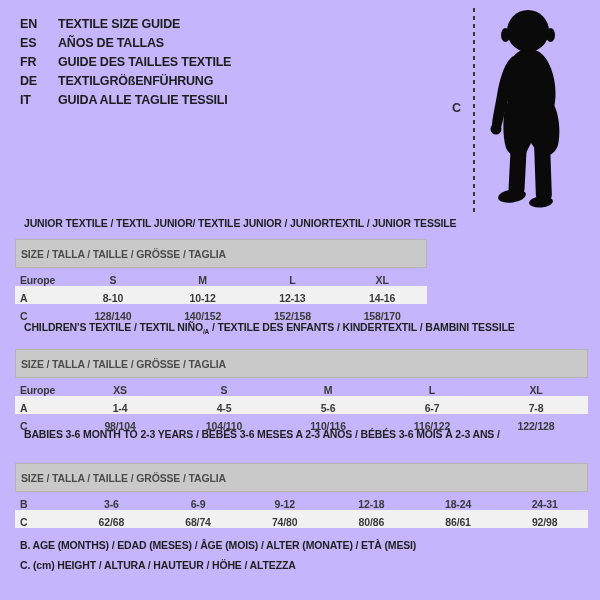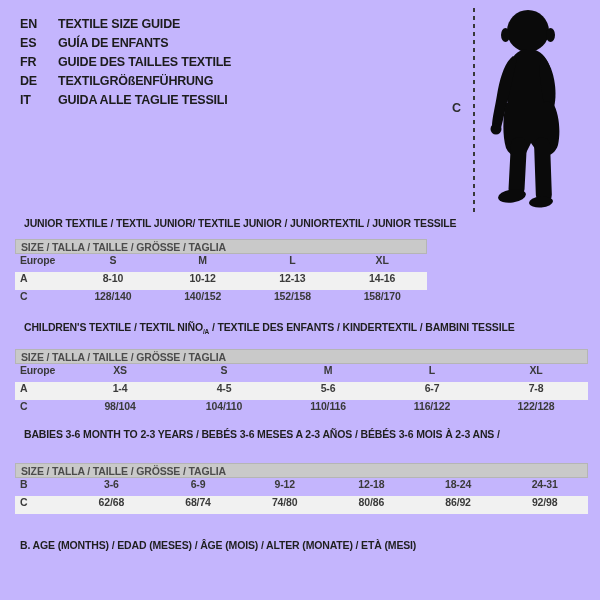--- a/index.html
+++ b/index.html
@@ -14,24 +14,24 @@
              background:repeating-linear-gradient(to bottom,#383838 0 4px,transparent 4px 8px);}
   .c-label{position:absolute;left:452px;top:101px;font-size:12.5px;font-weight:bold;color:#2d2d2d;}
   .silhouette{position:absolute;left:484px;top:6px;width:100px;height:202px;}
   
   .tbl-title{position:absolute;left:24px;font-size:10.5px;font-weight:bold;letter-spacing:-0.15px;
              color:#1f1f1f;line-height:15px;white-space:nowrap;}
   .tbl{position:absolute;left:15px;}
   .tbl-title.t0{top:216px}  .tbl.t0{top:239px;width:412px;}
   .tbl-title.t1{top:320px}  .tbl.t1{top:349px;width:573px;}
   .tbl-title.t2{top:427px}  .tbl.t2{top:463px;width:573px;}
-  .size-bar{height:15px;background:#c9c9c9;border:1px solid #b5b5b5;box-sizing:border-box;
+  .size-bar{height:29px;background:#c9c9c9;border:1px solid #b5b5b5;box-sizing:border-box;
             display:flex;align-items:center;padding-left:5px;
             font-weight:bold;font-size:10.5px;letter-spacing:-0.15px;color:#4c4c4c;}
-  .trow{display:flex;height:18px;align-items:flex-start;font-size:10.5px;font-weight:bold;
+  .trow{display:flex;height:18px;align-items:flex-end;font-size:10.5px;font-weight:bold;
         letter-spacing:-0.15px;color:#3a3a3a;}
   .trow.shaded{background:#f1f1f1;}
   .tcell-label{width:53px;padding-left:5px;text-align:left;box-sizing:border-box;}
   .tcell{flex:1;text-align:center;}
   sub{font-size:0.62em;}
   
   .footnotes{position:absolute;left:20px;top:535px;font-size:10.5px;font-weight:bold;
              letter-spacing:-0.15px;line-height:20px;color:#1f1f1f;}
 </style>
 </head>
@@ -39,21 +39,21 @@
 
 <div class="page">
 
   <div class="langs" id="langs">
       <div class="lang-row">
         <span class="lang-code">EN</span>
         <span class="lang-text">TEXTILE SIZE GUIDE</span>
       </div>
       <div class="lang-row">
         <span class="lang-code">ES</span>
-        <span class="lang-text">GUÍA DE ENFANTS</span>
+        <span class="lang-text">AÑOS DE TALLAS</span>
       </div>
       <div class="lang-row">
         <span class="lang-code">FR</span>
         <span class="lang-text">GUIDE DES TAILLES TEXTILE</span>
       </div>
       <div class="lang-row">
         <span class="lang-code">DE</span>
         <span class="lang-text">TEXTILGRÖßENFÜHRUNG</span>
       </div>
       <div class="lang-row">
@@ -152,23 +152,24 @@
           <div class="tcell">12-18</div>
           <div class="tcell">18-24</div>
           <div class="tcell">24-31</div>
         </div>
         <div class="trow shaded">
           <div class="tcell-label">C</div>
           <div class="tcell">62/68</div>
           <div class="tcell">68/74</div>
           <div class="tcell">74/80</div>
           <div class="tcell">80/86</div>
-          <div class="tcell">86/92</div>
+          <div class="tcell">86/61</div>
           <div class="tcell">92/98</div>
         </div>
       </div>
     </div>
 
   <div class="footnotes" id="footnotes">
       <div class="fn-line">B. AGE (MONTHS) / EDAD (MESES) / ÂGE (MOIS) / ALTER (MONATE) / ETÀ (MESI)</div>
+      <div class="fn-line">C. (cm) HEIGHT / ALTURA / HAUTEUR / HÖHE / ALTEZZA</div>
     </div>
 
 </div>
 
 </body></html>

